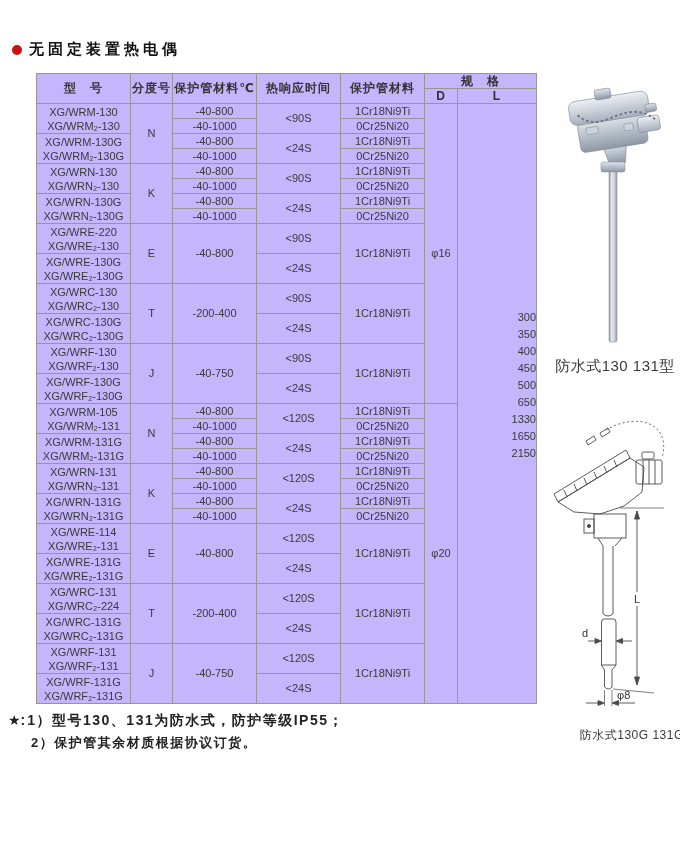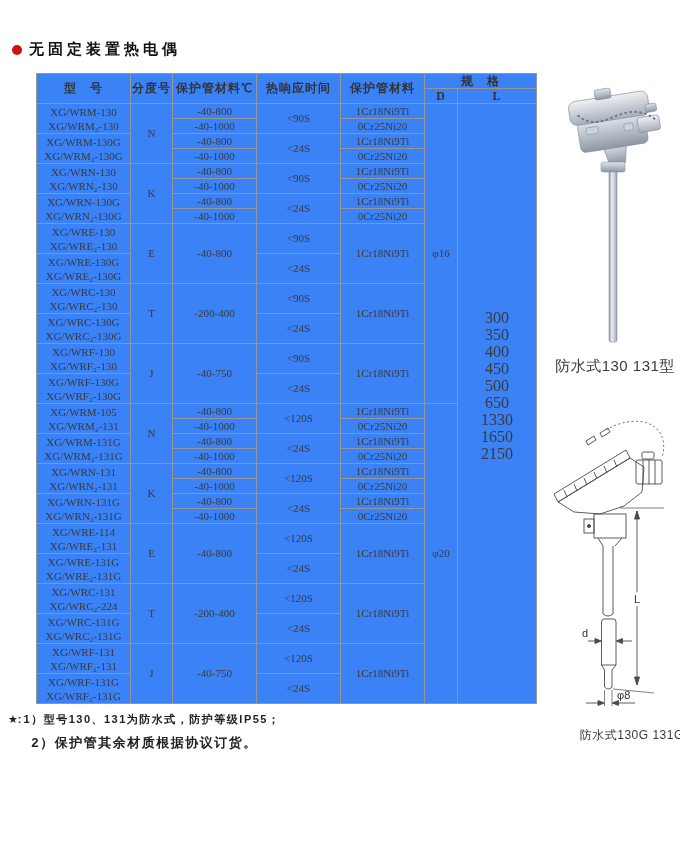--- a/index.html
+++ b/index.html
@@ -6,38 +6,38 @@
   .page{position:relative;width:680px;height:844px;background:#ffffff;overflow:hidden;
         font-family:"Liberation Sans","DejaVu Sans",sans-serif;color:#3a3a3a;margin-top:28px;}
 
   
   .title-row{position:absolute;left:12px;top:12px;display:flex;align-items:center;}
   .title-dot{width:10px;height:10px;border-radius:50%;background:#cc1111;margin-right:7px;}
   .page-title{font-size:15px;font-weight:bold;color:#111;letter-spacing:4px;}
 
   
   #spec-table{position:absolute;left:36px;top:45px;border-collapse:collapse;table-layout:fixed;
-              background:#3b82f6;font-family:Liberation Serif, serif;}
+              background:#c4b5fd;}
   #spec-table td,#spec-table th{border:1px solid #969696;padding:0;margin:0;text-align:center;
               vertical-align:middle;font-size:11px;color:#3a3a3a;white-space:nowrap;overflow:hidden;
               font-weight:normal;line-height:13px;}
   #spec-table thead th{font-weight:bold;font-size:12px;letter-spacing:1px;color:#333;}
   #spec-table thead tr{height:15px;}
   #spec-table tbody tr{height:15px;}
   #spec-table td.model div{line-height:14px;}
   td.lcell{vertical-align:middle;}
   .l-list{transform:translateY(-18px);}
-  .l-list div{line-height:17px;font-size:16px;}
+  .l-list div{line-height:17px;font-size:11px;text-align:right;}
 
   
-  .note1{position:absolute;left:8px;top:684px;font-size:11px;font-weight:bold;color:#222;
+  .note1{position:absolute;left:8px;top:684px;font-size:14px;font-weight:bold;color:#222;
          letter-spacing:1.5px;}
   .note1 .star{letter-spacing:0;margin-right:2px;}
   .note2{position:absolute;left:31px;top:706px;font-size:13px;font-weight:bold;color:#222;
-         letter-spacing:1.5px;font-family:Liberation Mono, monospace;}
+         letter-spacing:1.5px;}
 
   
   .photo-svg{position:absolute;left:562px;top:54px;}
   .caption1{position:absolute;left:555px;top:329px;width:120px;text-align:center;font-size:15px;
             color:#3a3a3a;letter-spacing:0.5px;}
   .drawing-svg{position:absolute;left:540px;top:378px;}
   .caption2{position:absolute;left:568px;top:699px;width:140px;text-align:center;font-size:12px;
             color:#3a3a3a;letter-spacing:0.5px;}
   .dim-label{font-size:11px;fill:#333;}
 </style>
@@ -139,21 +139,21 @@
           <td>-40-800</td>
           <td rowspan="2">&lt;24S</td>
           <td>1Cr18Ni9Ti</td>
         </tr>
         <tr>
           <td>-40-1000</td>
           <td>0Cr25Ni20</td>
         </tr>
         <tr>
           <td rowspan="2" class="model">
-            <div>XG/WRE-130</div>
+            <div>XG/WRE-220</div>
             <div>XG/WRE₂-130</div>
           </td>
           <td rowspan="4">E</td>
           <td rowspan="4">-40-800</td>
           <td rowspan="2">&lt;90S</td>
           <td rowspan="4">1Cr18Ni9Ti</td>
         </tr>
         <tr></tr>
         <tr>
           <td rowspan="2" class="model">

